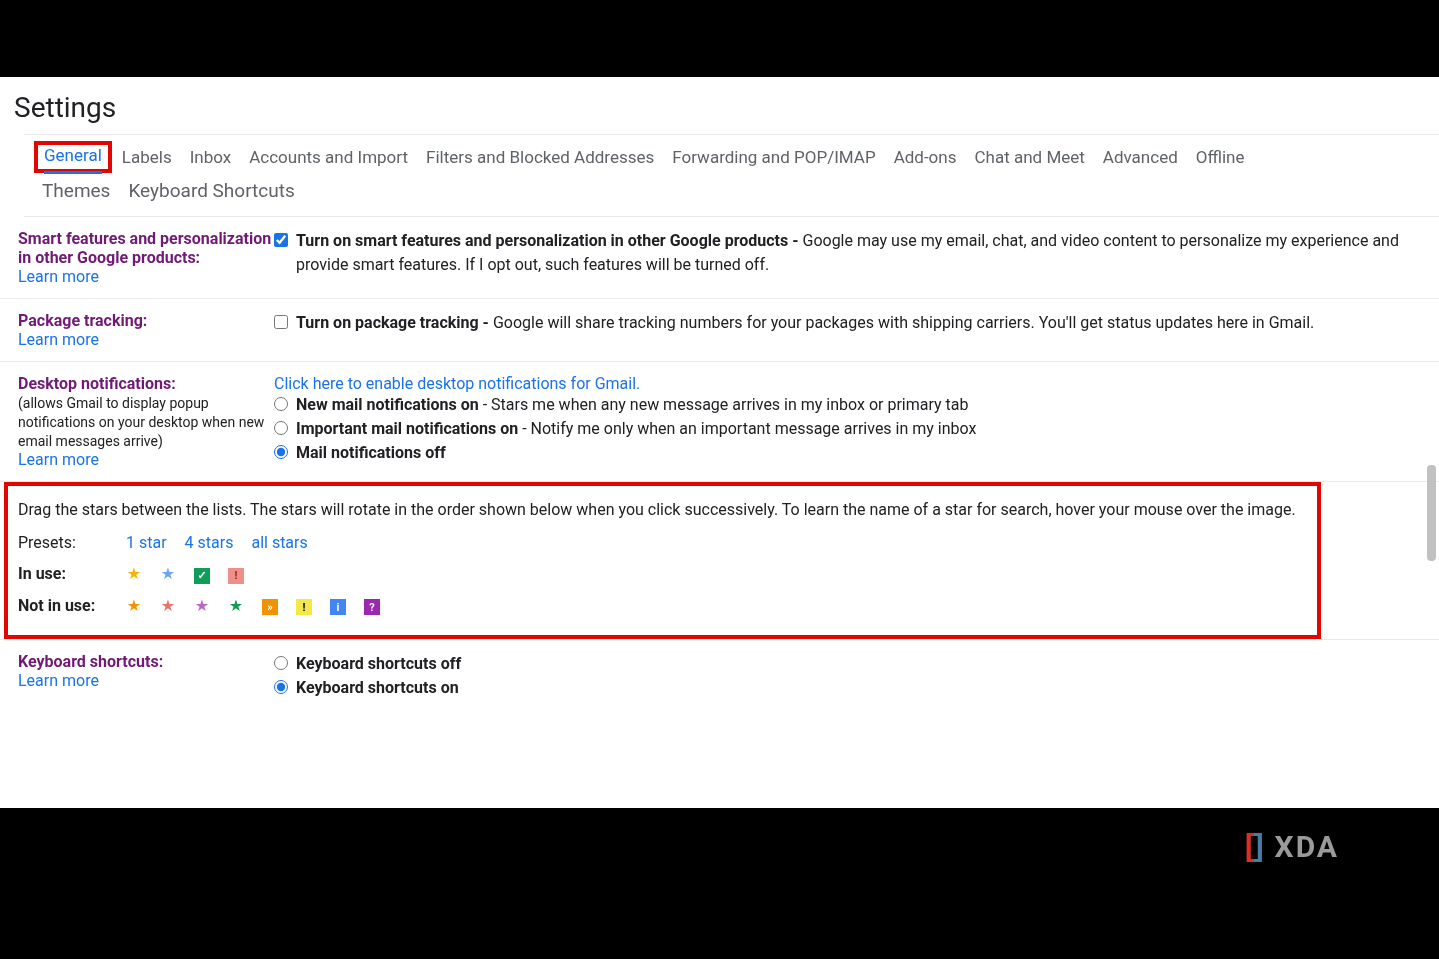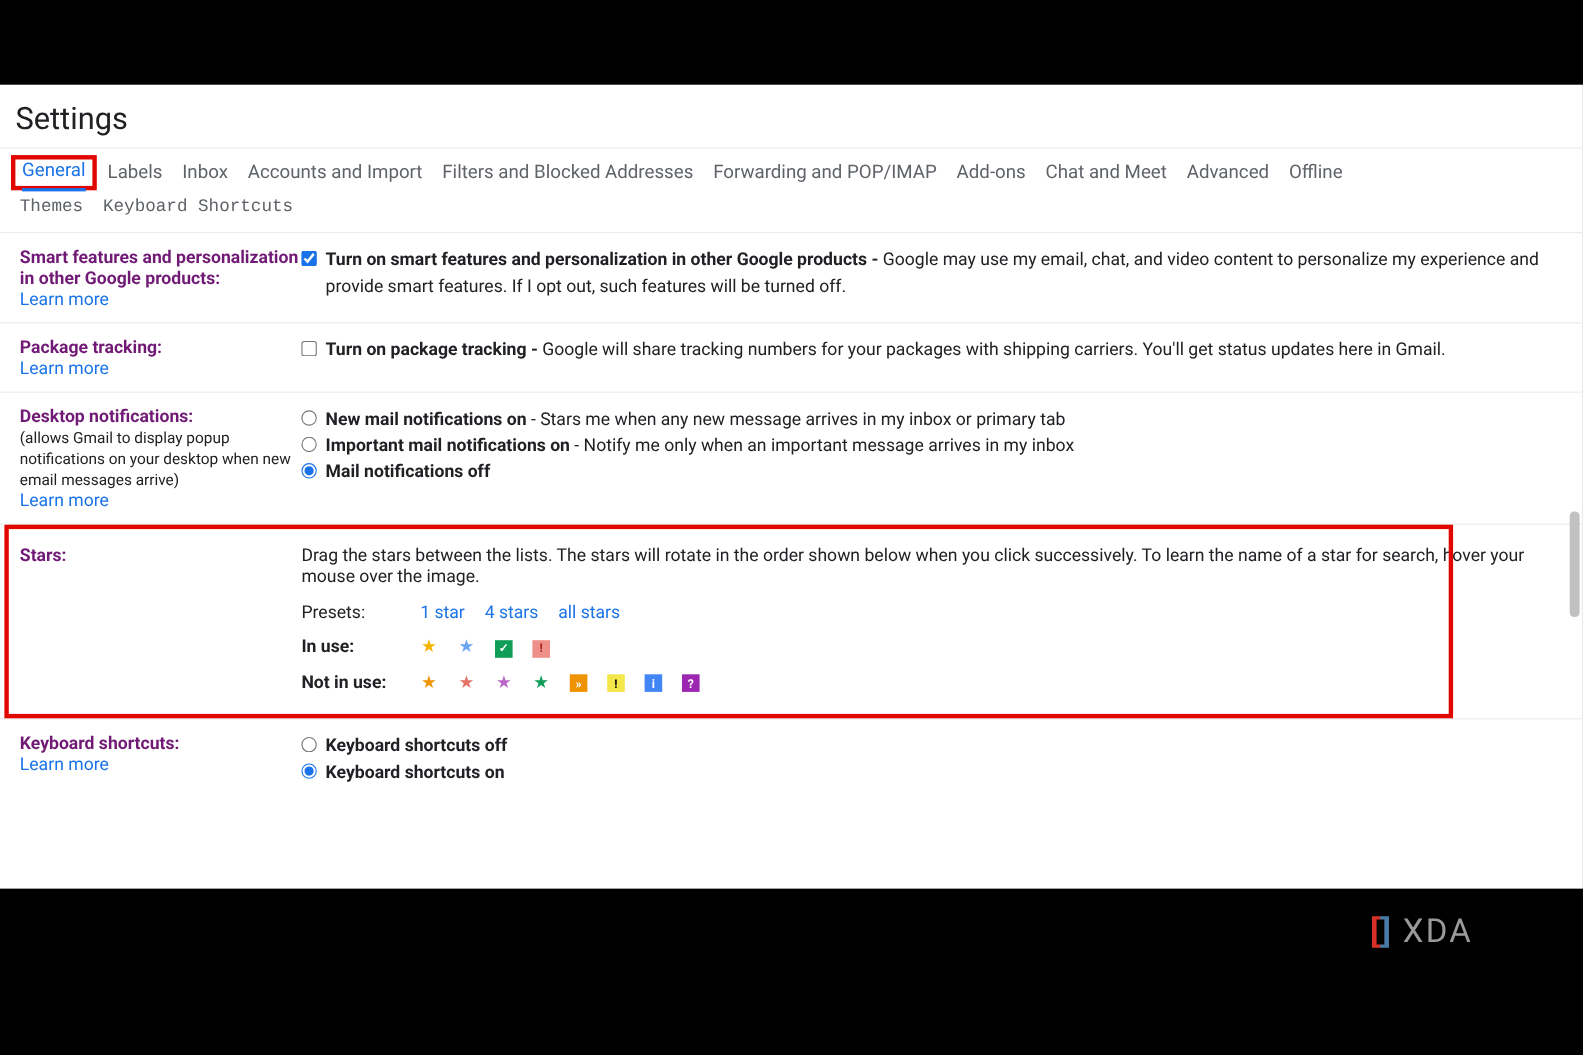--- a/index.html
+++ b/index.html
@@ -24,20 +24,21 @@
   .page-title {
     font-size: 28px;
     font-weight: 400;
     padding: 14px 18px 10px 14px;
     color: #202124;
   }
   .tabs-wrap {
     border-top: 1px solid #e8eaed;
     border-bottom: 1px solid #e8eaed;
     padding: 0 0 0 10px;
+    margin-left: 24px;
   }
   .tabs-row {
     display: flex;
     flex-wrap: wrap;
     gap: 18px;
     padding: 12px 8px 12px 8px;
     font-size: 17px;
     color: #5f6368;
   }
   .tab {
@@ -52,23 +53,22 @@
     border: 4px solid #e10600;
     padding: 0 6px;
     margin: -6px -8px;
     display: inline-block;
   }
   .red-box-tab .tab { border-bottom: 3px solid #1a73e8; padding-bottom: 6px; }
   .tabs-row2 {
     display: flex;
     gap: 18px;
     padding: 0 8px 14px 8px;
-    font-size: 16px;
+    font-size: 19px;
     color: #5f6368;
-    font-family: Liberation Mono, monospace;
   }
   .settings-body {
     padding: 0 0 0 0;
     height: calc(100% - 165px);
     overflow-y: auto;
     position: relative;
   }
   .section {
     display: flex;
     border-bottom: 1px solid #e8eaed;
@@ -134,21 +134,21 @@
     gap: 6px;
   }
   .xda-bracket {
     font-size: 32px;
     font-weight: 700;
     font-family: monospace;
   }
   .xda-text {
     color: #9a9a9a;
     font-size: 30px;
-    font-weight: 400;
+    font-weight: 700;
     letter-spacing: 2px;
   }
   input[type=checkbox] { accent-color: #1a73e8; }
   input[type=radio] { accent-color: #1a73e8; }
 </style>
 </head>
 <body>
 
 <div class="black-top"></div>
 
@@ -209,40 +209,38 @@
       </div>
     </div>
 
     <div class="section">
       <div class="label-col">
         <span class="label-title">Desktop notifications:</span><br>
         <span class="label-sub">(allows Gmail to display popup notifications on your desktop when new email messages arrive)</span><br>
         <span class="learn-more">Learn more</span>
       </div>
       <div class="value-col">
+        <div><span class="link">Click here to enable desktop notifications for Gmail.</span></div>
         <div class="ck-line">
           <input type="radio" name="dn" style="">
           <div><span class="bold">New mail notifications on</span><span> - Stars me when any new message arrives in my inbox or primary tab</span></div>
         </div>
         <div class="ck-line">
           <input type="radio" name="dn" style="">
           <div><span class="bold">Important mail notifications on</span><span> - Notify me only when an important message arrives in my inbox</span></div>
         </div>
         <div class="ck-line">
           <input type="radio" name="dn" checked="" style="">
           <div><span class="bold">Mail notifications off</span></div>
         </div>
       </div>
     </div>
 
     <div class="section stars-section" style="padding-top:18px; padding-bottom:18px;">
       <div class="red-highlight"></div>
-      <div class="label-col">
-        <span class="label-title">Stars:</span>
-      </div>
       <div class="value-col">
         <div>
           <span class="bold">Drag the stars between the lists.</span><span>  The stars will rotate in the order shown below when you click successively. To learn the name of a star for search, hover your mouse over the image.</span>
         </div>
         <div class="presets-row" style="margin-top:8px;">
           <span class="row-label">Presets:</span>
           <span class="preset-link">1 star</span>
           <span class="preset-link">4 stars</span>
           <span class="preset-link">all stars</span>
         </div>

